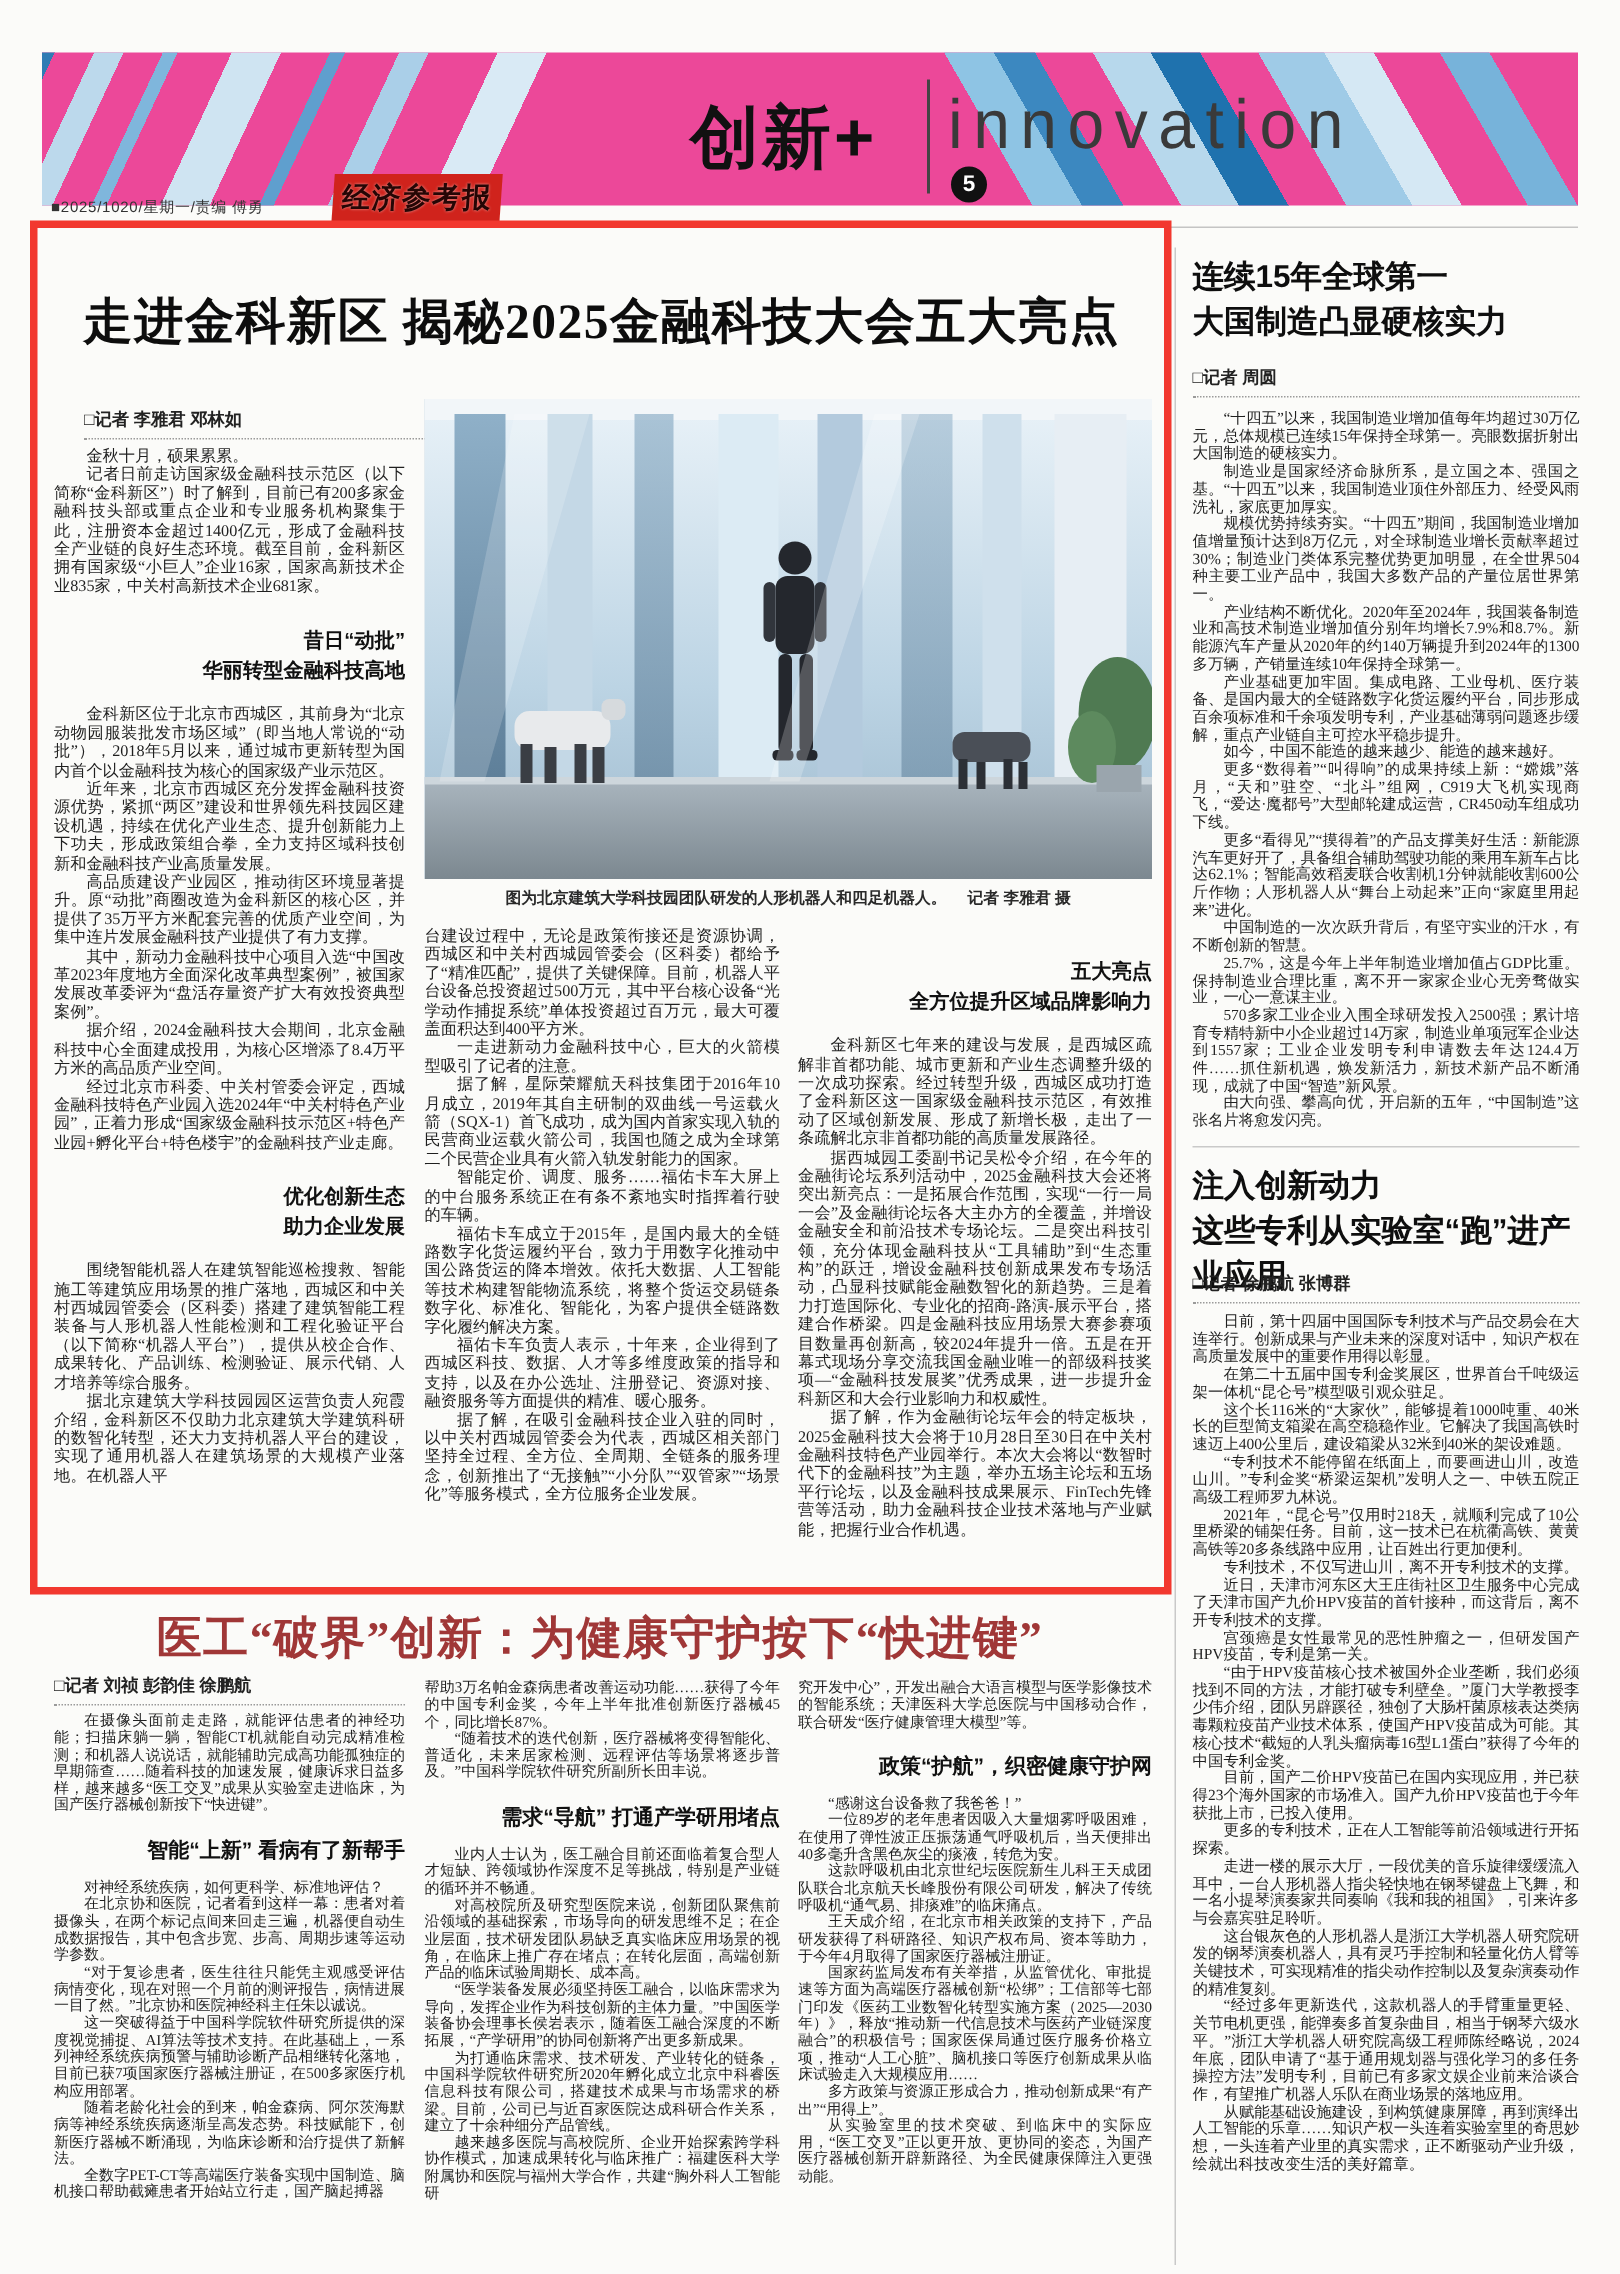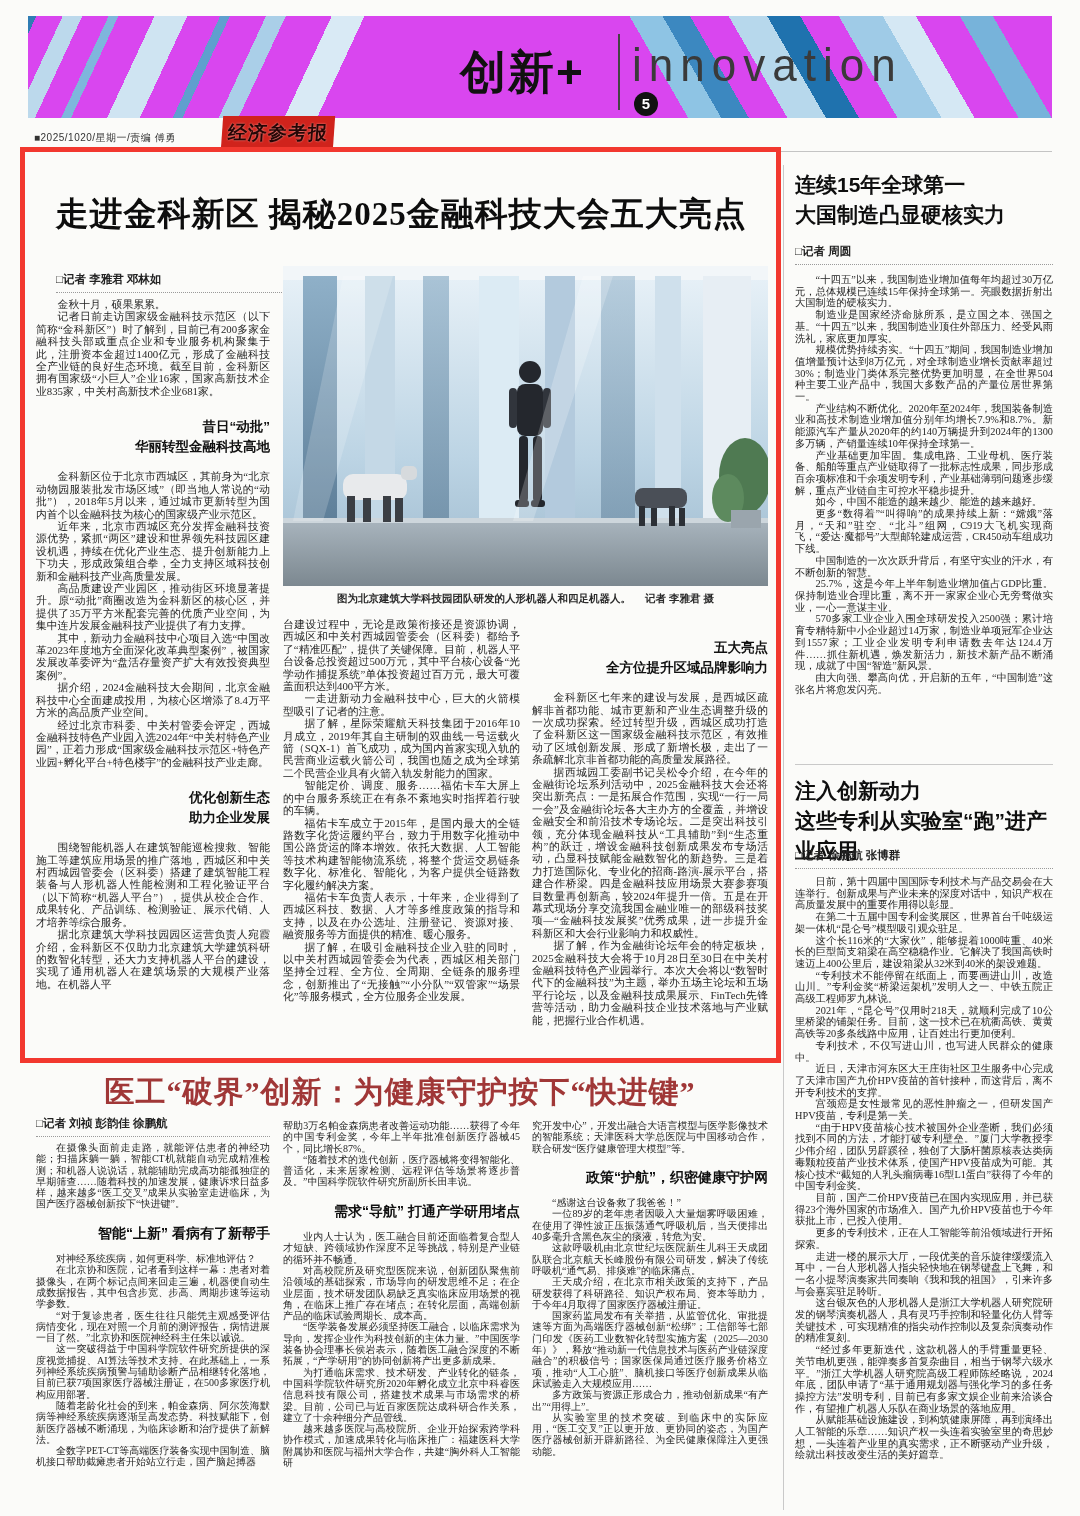--- a/index.html
+++ b/index.html
@@ -1,21 +1,21 @@
 <!DOCTYPE html>
 <html><head>
 <meta charset="utf-8">
 <style>
   * { margin:0; padding:0; box-sizing:border-box; }
   html,body { width:1080px; height:1516px; overflow:hidden; background:#fbfbf9;
               font-family:"Liberation Serif", serif; color:#1f1f1f; }
   .abs { position:absolute; }
 
   
-  .banner { left:28px; top:16px; width:1024px; height:102px; background:#d946ef; overflow:hidden; }
+  .banner { left:28px; top:35px; width:1024px; height:102px; background:#ec4899; overflow:hidden; }
   .streaks-left { position:absolute; left:0; top:-10px; width:58%; height:130%;
     background:linear-gradient(115deg,
       #2f7cb4 0 2%, transparent 2% 6%, #bcd9ec 6% 9%, transparent 9% 13%,
       #7fb6dc 13% 14.5%, transparent 14.5% 20%, #cfe4f2 20% 25%, transparent 25% 30%,
       #5f9fce 30% 31.5%, transparent 31.5% 37%, #aacfe8 37% 40%, transparent 40% 47%,
       #d9eaf5 47% 52%, transparent 52%); }
   .streaks-right { position:absolute; right:0; top:-12px; width:46%; height:135%;
     background:linear-gradient(60deg,
       transparent 0 22%, #8ec4e4 22% 28%, #3c88c0 28% 33%, transparent 33% 40%,
       #b7d8ec 40% 47%, #1f72ae 47% 53%, transparent 53% 60%, #9fcbe7 60% 68%,
@@ -229,43 +229,44 @@
 <div class="abs sb-head sb-head1">
   <div>连续15年全球第一</div>
   <div>大国制造凸显硬核实力</div>
 </div>
 <div class="abs byline sb-byline1">□记者 周圆</div>
 <div class="abs colbox sb-body sb-body1">
     <div class="blk p">“十四五”以来，我国制造业增加值每年均超过30万亿元，总体规模已连续15年保持全球第一。亮眼数据折射出大国制造的硬核实力。</div>
     <div class="blk p">制造业是国家经济命脉所系，是立国之本、强国之基。“十四五”以来，我国制造业顶住外部压力、经受风雨洗礼，家底更加厚实。</div>
     <div class="blk p">规模优势持续夯实。“十四五”期间，我国制造业增加值增量预计达到8万亿元，对全球制造业增长贡献率超过30%；制造业门类体系完整优势更加明显，在全世界504种主要工业产品中，我国大多数产品的产量位居世界第一。</div>
     <div class="blk p">产业结构不断优化。2020年至2024年，我国装备制造业和高技术制造业增加值分别年均增长7.9%和8.7%。新能源汽车产量从2020年的约140万辆提升到2024年的1300多万辆，产销量连续10年保持全球第一。</div>
-    <div class="blk p">产业基础更加牢固。集成电路、工业母机、医疗装备、船舶等重点产业链取得了一批标志性成果，同步形成百余项标准和千余项发明专利，产业基础薄弱问题逐步缓解，重点产业链自主可控水平稳步提升。</div>
+    <div class="blk p">产业基础更加牢固。集成电路、工业母机、医疗装备、是国内最大的全链路数字化货运履约平台，同步形成百余项标准和千余项发明专利，产业基础薄弱问题逐步缓解，重点产业链自主可控水平稳步提升。</div>
     <div class="blk p">如今，中国不能造的越来越少、能造的越来越好。</div>
     <div class="blk p">更多“数得着”“叫得响”的成果持续上新：“嫦娥”落月，“天和”驻空、“北斗”组网，C919大飞机实现商飞，“爱达·魔都号”大型邮轮建成运营，CR450动车组成功下线。</div>
+    <div class="blk p">更多“看得见”“摸得着”的产品支撑美好生活：新能源汽车更好开了，具备组合辅助驾驶功能的乘用车新车占比达62.1%；智能高效稻麦联合收割机1分钟就能收割600公斤作物；人形机器人从“舞台上动起来”正向“家庭里用起来”进化。</div>
     <div class="blk p">中国制造的一次次跃升背后，有坚守实业的汗水，有不断创新的智慧。</div>
     <div class="blk p">25.7%，这是今年上半年制造业增加值占GDP比重。保持制造业合理比重，离不开一家家企业心无旁骛做实业，一心一意谋主业。</div>
     <div class="blk p">570多家工业企业入围全球研发投入2500强；累计培育专精特新中小企业超过14万家，制造业单项冠军企业达到1557家；工业企业发明专利申请数去年达124.4万件……抓住新机遇，焕发新活力，新技术新产品不断涌现，成就了中国“智造”新风景。</div>
     <div class="blk p">由大向强、攀高向优，开启新的五年，“中国制造”这张名片将愈发闪亮。</div>
   </div>
 
 <div class="abs sb-divider"></div>
 
 <div class="abs sb-head sb-head2">
   <div>注入创新动力</div>
   <div>这些专利从实验室“跑”进产业应用</div>
 </div>
 <div class="abs byline sb-byline2">□记者 徐鹏航 张博群</div>
 <div class="abs colbox sb-body sb-body2">
     <div class="blk p">日前，第十四届中国国际专利技术与产品交易会在大连举行。创新成果与产业未来的深度对话中，知识产权在高质量发展中的重要作用得以彰显。</div>
     <div class="blk p">在第二十五届中国专利金奖展区，世界首台千吨级运架一体机“昆仑号”模型吸引观众驻足。</div>
     <div class="blk p">这个长116米的“大家伙”，能够提着1000吨重、40米长的巨型简支箱梁在高空稳稳作业。它解决了我国高铁时速迈上400公里后，建设箱梁从32米到40米的架设难题。</div>
     <div class="blk p">“专利技术不能停留在纸面上，而要画进山川，改造山川。”专利金奖“桥梁运架机”发明人之一、中铁五院正高级工程师罗九林说。</div>
     <div class="blk p">2021年，“昆仑号”仅用时218天，就顺利完成了10公里桥梁的铺架任务。目前，这一技术已在杭衢高铁、黄黄高铁等20多条线路中应用，让百姓出行更加便利。</div>
-    <div class="blk p">专利技术，不仅写进山川，也写进人民群众的健康中。</div>
+    <div class="blk p">专利技术，不仅写进山川，离不开专利技术的支撑。</div>
     <div class="blk p">近日，天津市河东区大王庄街社区卫生服务中心完成了天津市国产九价HPV疫苗的首针接种，而这背后，离不开专利技术的支撑。</div>
     <div class="blk p">宫颈癌是女性最常见的恶性肿瘤之一，但研发国产HPV疫苗，专利是第一关。</div>
     <div class="blk p">“由于HPV疫苗核心技术被国外企业垄断，我们必须找到不同的方法，才能打破专利壁垒。”厦门大学教授李少伟介绍，团队另辟蹊径，独创了大肠杆菌原核表达类病毒颗粒疫苗产业技术体系，使国产HPV疫苗成为可能。其核心技术“截短的人乳头瘤病毒16型L1蛋白”获得了今年的中国专利金奖。</div>
     <div class="blk p">目前，国产二价HPV疫苗已在国内实现应用，并已获得23个海外国家的市场准入。国产九价HPV疫苗也于今年获批上市，已投入使用。</div>
     <div class="blk p">更多的专利技术，正在人工智能等前沿领域进行开拓探索。</div>
     <div class="blk p">走进一楼的展示大厅，一段优美的音乐旋律缓缓流入耳中，一台人形机器人指尖轻快地在钢琴键盘上飞舞，和一名小提琴演奏家共同奏响《我和我的祖国》，引来许多与会嘉宾驻足聆听。</div>
     <div class="blk p">这台银灰色的人形机器人是浙江大学机器人研究院研发的钢琴演奏机器人，具有灵巧手控制和轻量化仿人臂等关键技术，可实现精准的指尖动作控制以及复杂演奏动作的精准复刻。</div>
     <div class="blk p">“经过多年更新迭代，这款机器人的手臂重量更轻、关节电机更强，能弹奏多首复杂曲目，相当于钢琴六级水平。”浙江大学机器人研究院高级工程师陈经略说，2024年底，团队申请了“基于通用规划器与强化学习的多任务操控方法”发明专利，目前已有多家文娱企业前来洽谈合作，有望推广机器人乐队在商业场景的落地应用。</div>
     <div class="blk p">从赋能基础设施建设，到构筑健康屏障，再到演绎出人工智能的乐章……知识产权一头连着实验室里的奇思妙想，一头连着产业里的真实需求，正不断驱动产业升级，绘就出科技改变生活的美好篇章。</div>
   </div>

